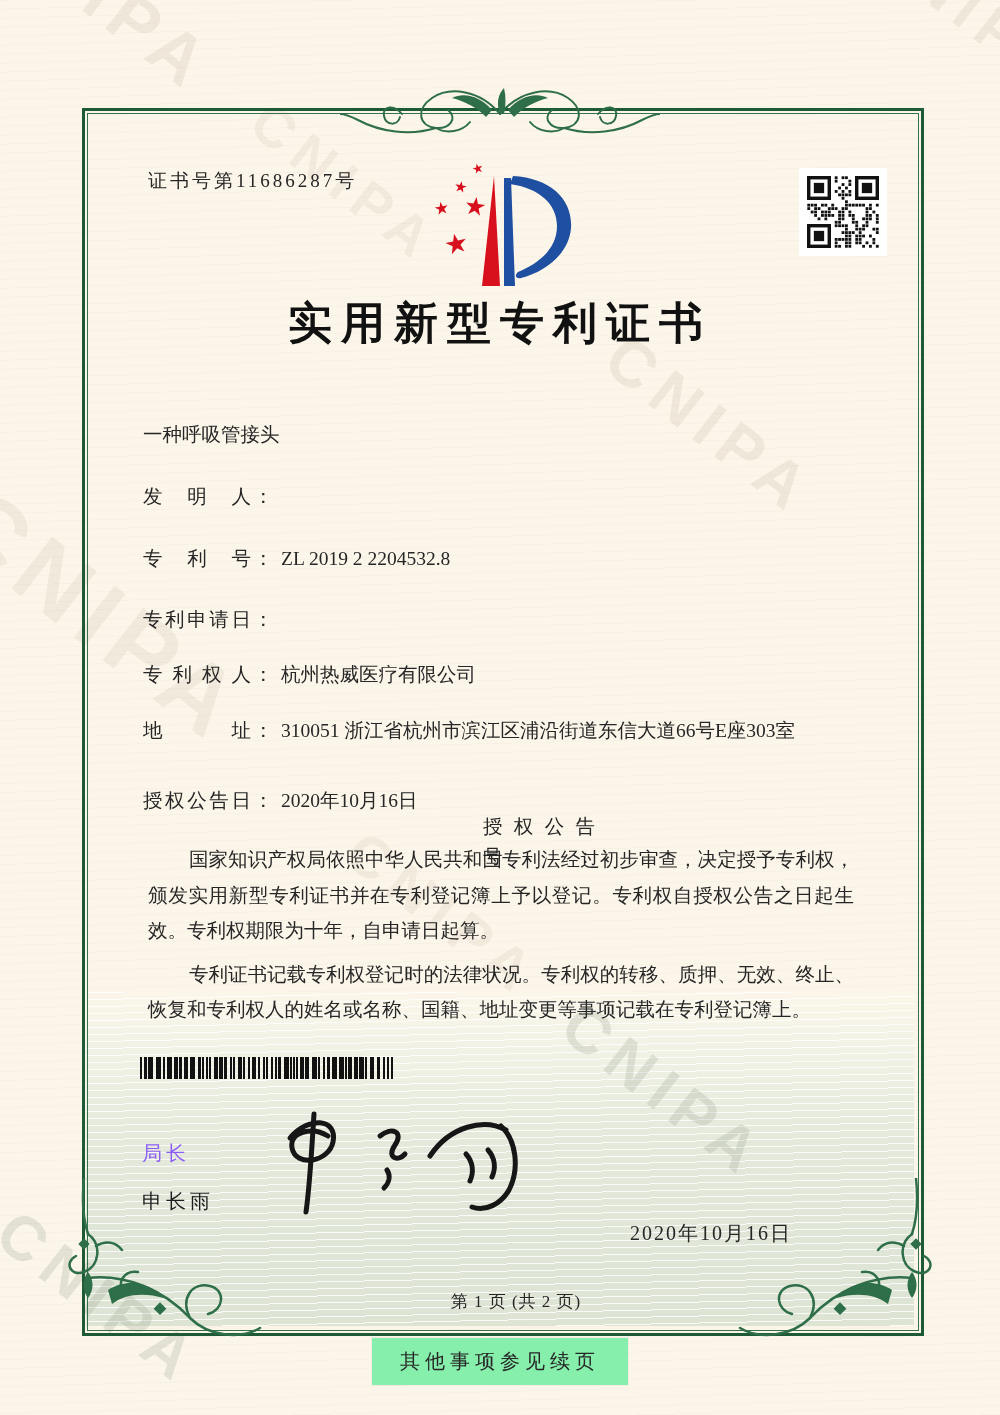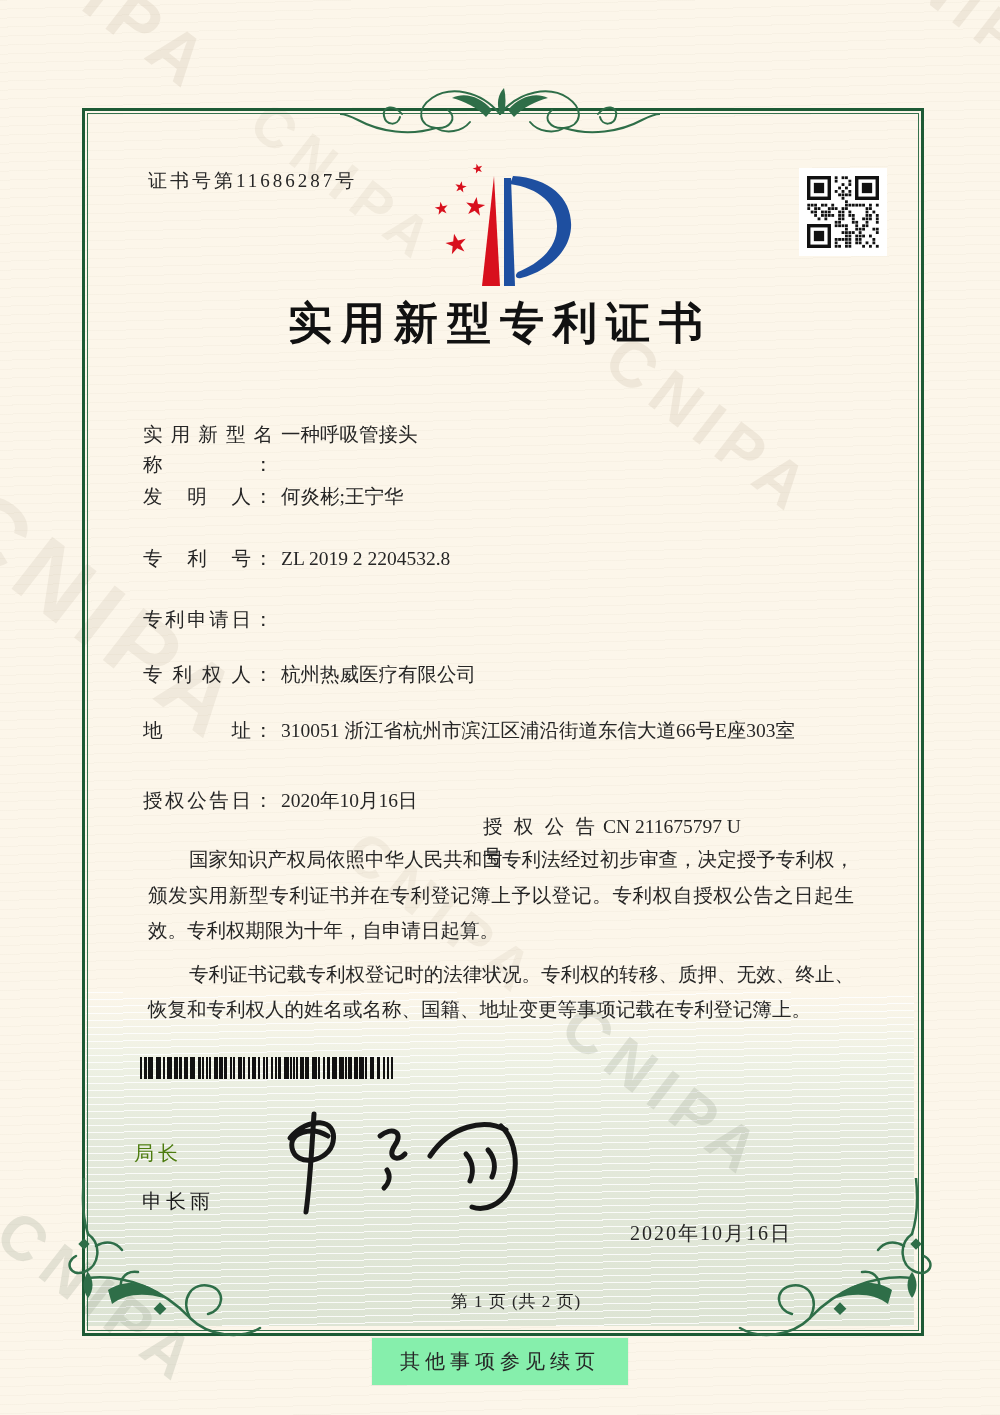--- a/index.html
+++ b/index.html
@@ -34,21 +34,21 @@
   .fvalue{flex:1;}
   .pair1{display:flex;flex:0 0 340px;justify-content:space-between;}
   .pair2{display:flex;flex:1;margin-top:26px;}
   .pair2 .flabel{flex:0 0 112px;}
   .r0{top:420px}.r1{top:482px}.r2{top:544px}.r3{top:605px}.r4{top:660px}.r5{top:716px}.r6{top:786px}
   
   .body-text{position:absolute;left:140px;top:834px;width:722px;z-index:4;}
   .body-text p{margin:8px;font-size:19.5px;line-height:35.5px;text-indent:2.1em;text-align:justify;}
   
   .barcode{left:140px;top:1057px;z-index:4;}
-  .role{left:134px;top:1140px;font-size:20px;letter-spacing:4px;z-index:4;color:#4d7c0f;}
+  .role{left:142px;top:1140px;font-size:20px;letter-spacing:4px;z-index:4;color:#8b5cf6;}
   .name{left:142px;top:1188px;font-size:20px;letter-spacing:4px;z-index:4;color:#1d1d1d;}
   .signature{left:252px;top:1104px;z-index:4;}
   .sign-date{left:630px;top:1220px;font-size:20px;letter-spacing:2px;z-index:4;}
   .page-info{left:0;top:1290px;width:100%;text-align:center;font-size:17px;letter-spacing:1px;z-index:4;padding-left:16px;}
   .cont-box{left:50%;transform:translateX(-50%);top:1338px;background:#86efac;padding:10px 28px;
         font-size:20px;letter-spacing:5px;z-index:4;box-shadow:0 0 0 1px rgba(0,0,0,0.03);}
 </style>
 </head>
 <body>
 
@@ -271,26 +271,24 @@
     <span class="star" style="left:52px;top:2px;font-size:13px;transform:rotate(-15deg);">★</span>
     <span class="star" style="left:34px;top:20px;font-size:15px;transform:rotate(10deg);">★</span>
     <span class="star" style="left:14px;top:40px;font-size:17px;transform:rotate(-10deg);">★</span>
     <span class="star" style="left:44px;top:34px;font-size:25px;transform:rotate(8deg);">★</span>
     <span class="star" style="left:24px;top:70px;font-size:27px;transform:rotate(-12deg);">★</span>
   </div>
 
   <div class="abs title">实用新型专利证书</div>
 
   <div class="field-row r0">
-    <span class="flabel">实用新型名称：</span>
     <span class="fvalue">一种呼吸管接头</span>
   </div>
   <div class="field-row r1">
     <span class="flabel">发　明　人：</span>
-    <span class="fvalue">何炎彬;王宁华</span>
   </div>
   <div class="field-row r2">
     <span class="flabel">专　利　号：</span>
     <span class="fvalue">ZL 2019 2 2204532.8</span>
   </div>
   <div class="field-row r3">
     <span class="flabel">专利申请日：</span>
   </div>
   <div class="field-row r4">
     <span class="flabel">专 利 权 人：</span>
@@ -300,21 +298,20 @@
     <span class="flabel">地　　　址：</span>
     <span class="fvalue">310051 浙江省杭州市滨江区浦沿街道东信大道66号E座303室</span>
   </div>
   <div class="field-row r6">
     <div class="pair1">
       <span class="flabel">授权公告日：</span>
       <span class="fvalue">2020年10月16日</span>
     </div>
     <div class="pair2">
       <span class="flabel">授权公告号：</span>
-      <span class="fvalue">CN 211675797 U</span>
     </div>
   </div>
 
   <div class="body-text">
     <p>国家知识产权局依照中华人民共和国专利法经过初步审查，决定授予专利权，颁发实用新型专利证书并在专利登记簿上予以登记。专利权自授权公告之日起生效。专利权期限为十年，自申请日起算。</p>
     <p>专利证书记载专利权登记时的法律状况。专利权的转移、质押、无效、终止、恢复和专利权人的姓名或名称、国籍、地址变更等事项记载在专利登记簿上。</p>
   </div>
 
   <div class="abs barcode">
     <svg width="262" height="22" viewBox="0 0 262 22">

